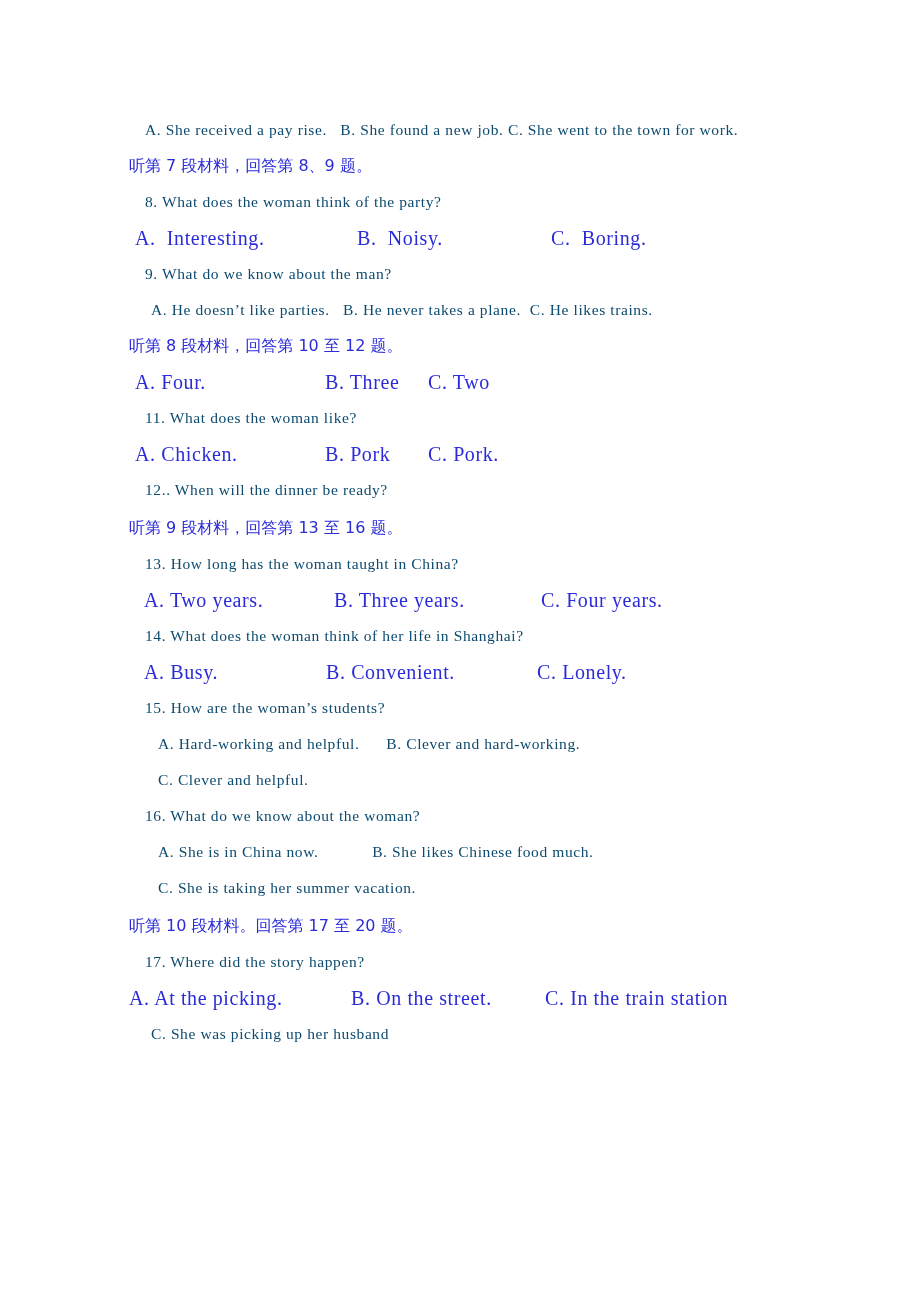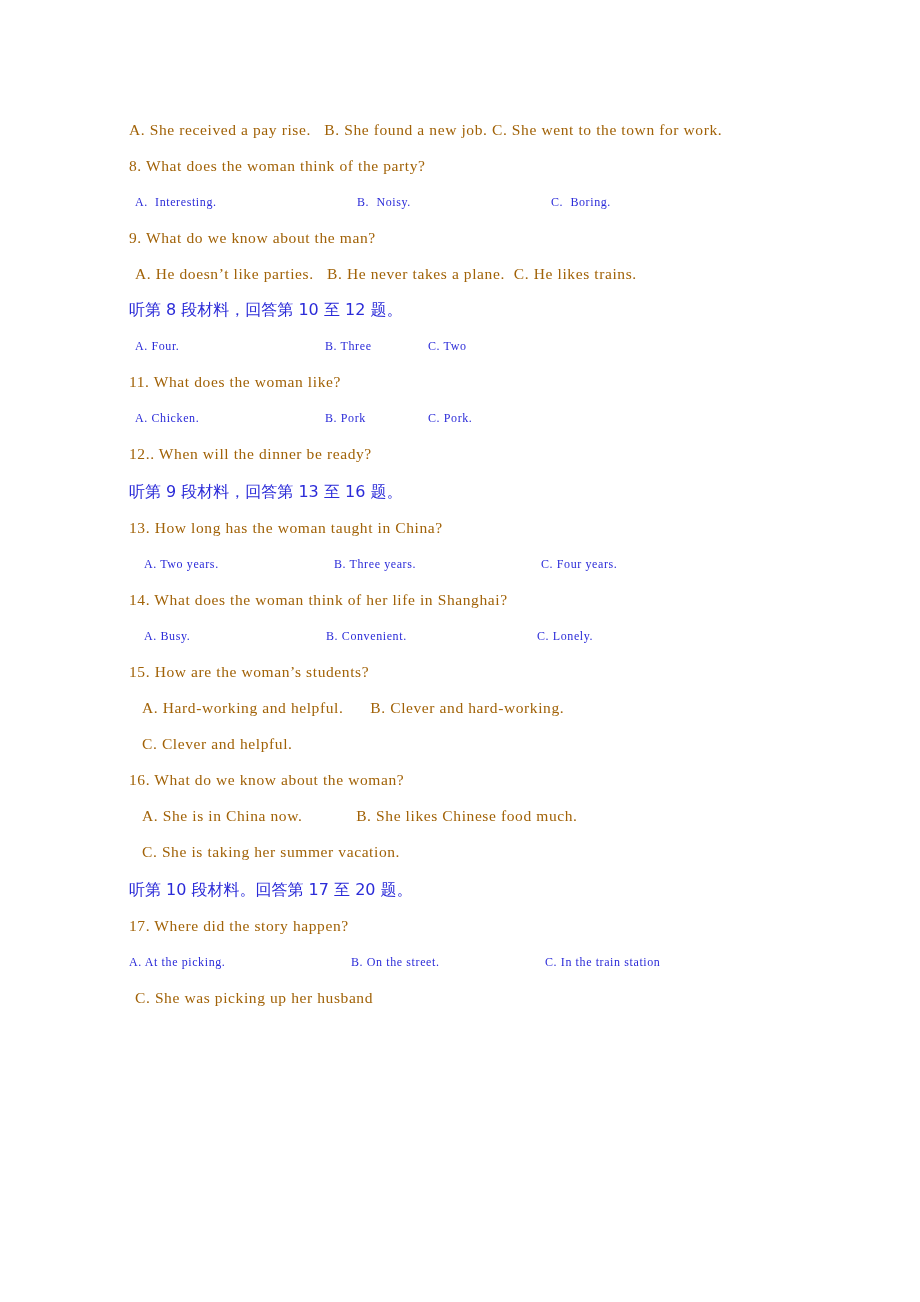--- a/index.html
+++ b/index.html
@@ -26,26 +26,27 @@
 
   .doc-body {
     position: absolute;
     left: 0;
     top: 112px;
     width: 920px;
   }
 
   
   .line {
-    color: #a16207;
+    color: #0c4a6e;
     font-size: 15.5px;
     line-height: 36px;
     height: 36px;
     white-space: pre;
     letter-spacing: 0.6px;
+    margin-left: 16px;
   }
 
   
   .cn-line {
     color: #2b2bd8;
     font-size: 16px;
     line-height: 36px;
     height: 36px;
     white-space: pre;
     font-family: "DejaVu Sans", "Liberation Sans", sans-serif;
@@ -53,41 +54,42 @@
   }
 
   
   .ind-0  { padding-left: 129px; }
   .ind-1  { padding-left: 135px; }
   .ind-2  { padding-left: 142px; }
 
   
   .opts {
     color: #2b2bd8;
-    font-size: 12px;
+    font-size: 20px;
     line-height: 36px;
     height: 36px;
     position: relative;
     white-space: pre;
     letter-spacing: 0.6px;
   }
   .opt {
     position: absolute;
     top: 0;
     white-space: pre;
   }
 </style>
 </head>
 <body>
 
 <div id="page">
   <div class="doc-body">
 
     <div class="line ind-0">A. She received a pay rise.   B. She found a new job. C. She went to the town for work.</div>
 
+    <div class="cn-line ind-0">听第 7 段材料，回答第 8、9 题。</div>
 
     <div class="line ind-0">8. What does the woman think of the party?</div>
 
     <div class="opts ind-1">
       <span class="opt" style="left:135px;">A.  Interesting.</span>
       <span class="opt" style="left:357px;">B.  Noisy.</span>
       <span class="opt" style="left:551px;">C.  Boring.</span>
     </div>
 
     <div class="line ind-0">9. What do we know about the man?</div>

